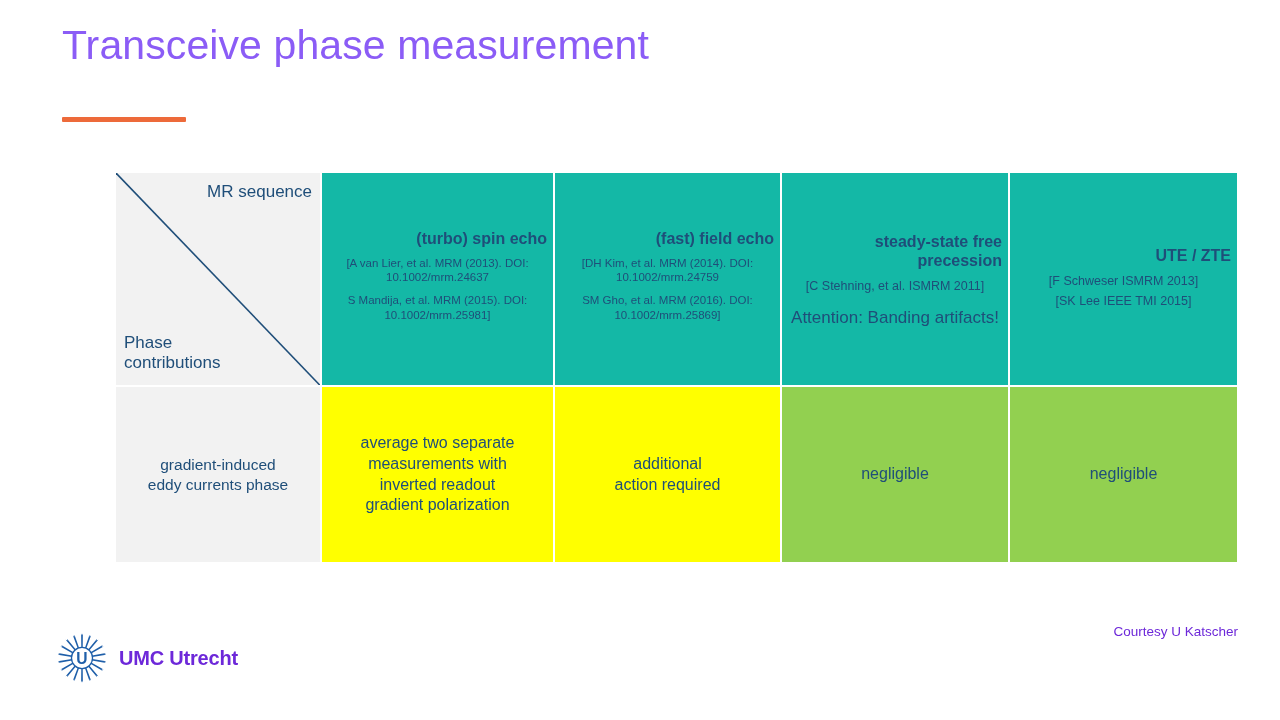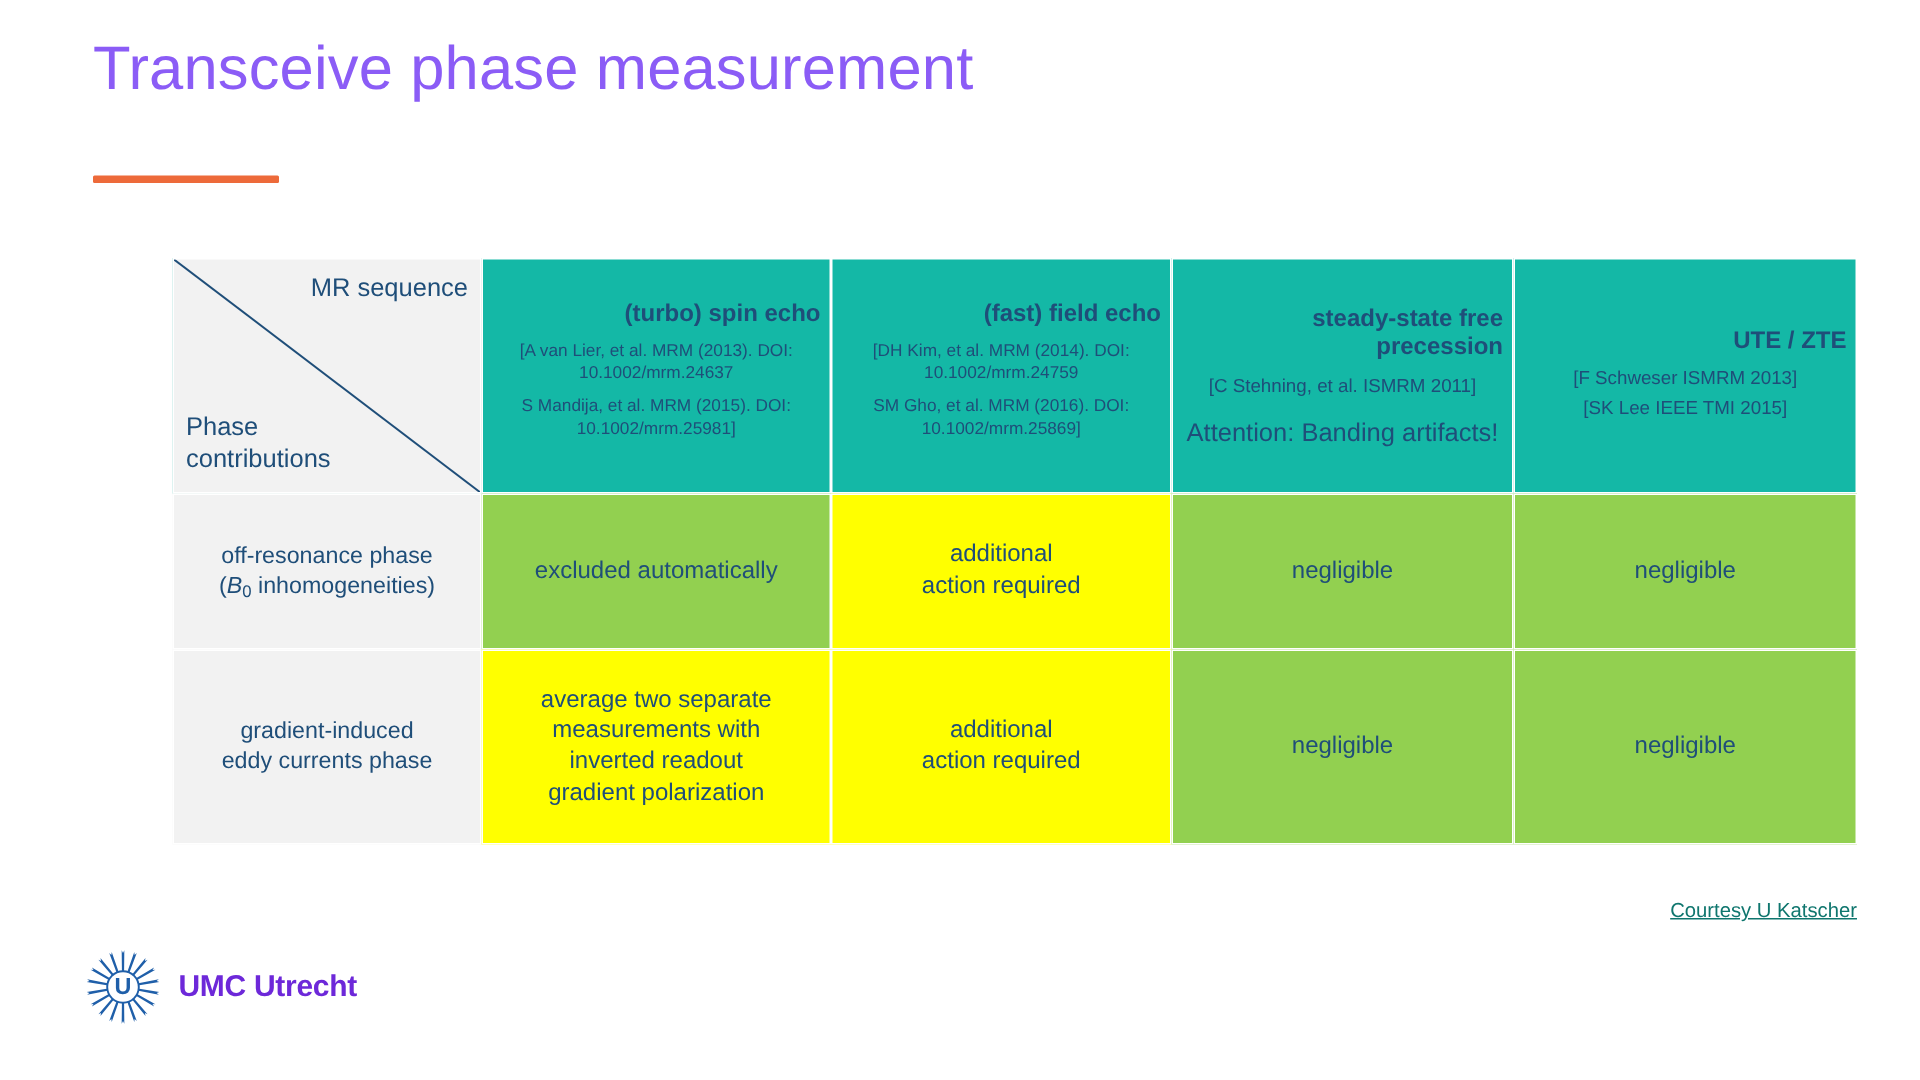--- a/index.html
+++ b/index.html
@@ -147,25 +147,24 @@
   .r2 { height: 108px; }
   .r3 { height: 65px; }
 
   var.sym { font-style: italic; }
   sub.z { font-size: 0.72em; vertical-align: -0.25em; }
 
   
   .courtesy {
     position: absolute;
     right: 42px;
-    top: 599px;
+    top: 624px;
     font-size: 13.5px;
-    color: #0f766e;
+    color: #6d28d9;
     white-space: nowrap;
-    text-decoration: underline;
   }
   .logo {
     position: absolute;
     left: 56px;
     top: 632px;
     display: flex;
     align-items: center;
     gap: 11px;
   }
   .logo-mark { display: block; }
@@ -225,30 +224,20 @@
       <span class="note">Attention: Banding artifacts!</span>
     </td>
 
     <td>
       <span class="seq-name">UTE / ZTE</span>
       <span class="ref upright">[F Schweser ISMRM 2013]</span>
       <span class="ref upright">[SK Lee IEEE TMI 2015]</span>
     </td>
   </tr>
 
-  <tr class="r1">
-    <td class="rowlabel">
-      <span>off-resonance  phase</span><br>
-      <span><span>(</span><var class="sym">B</var><sub class="z">0</sub><span> inhomogeneities)</span></span>
-    </td>
-    <td class="cell green">excluded automatically</td>
-    <td class="cell yellow">additional<br>action required</td>
-    <td class="cell green">negligible</td>
-    <td class="cell green">negligible</td>
-  </tr>
 
   <tr class="r2">
     <td class="rowlabel">
       <span>gradient-induced</span><br>
       <span>eddy currents phase</span>
     </td>
     <td class="cell yellow">average two separate<br>measurements  with<br>inverted readout<br>gradient polarization</td>
     <td class="cell yellow">additional<br>action required</td>
     <td class="cell green">negligible</td>
     <td class="cell green">negligible</td>

